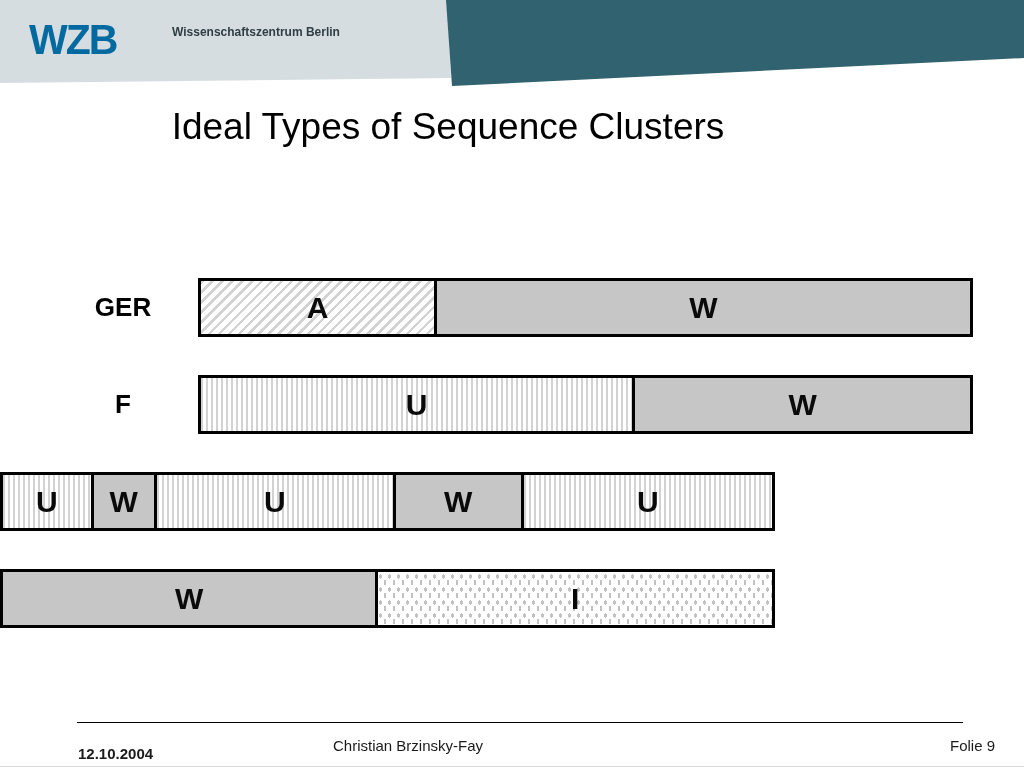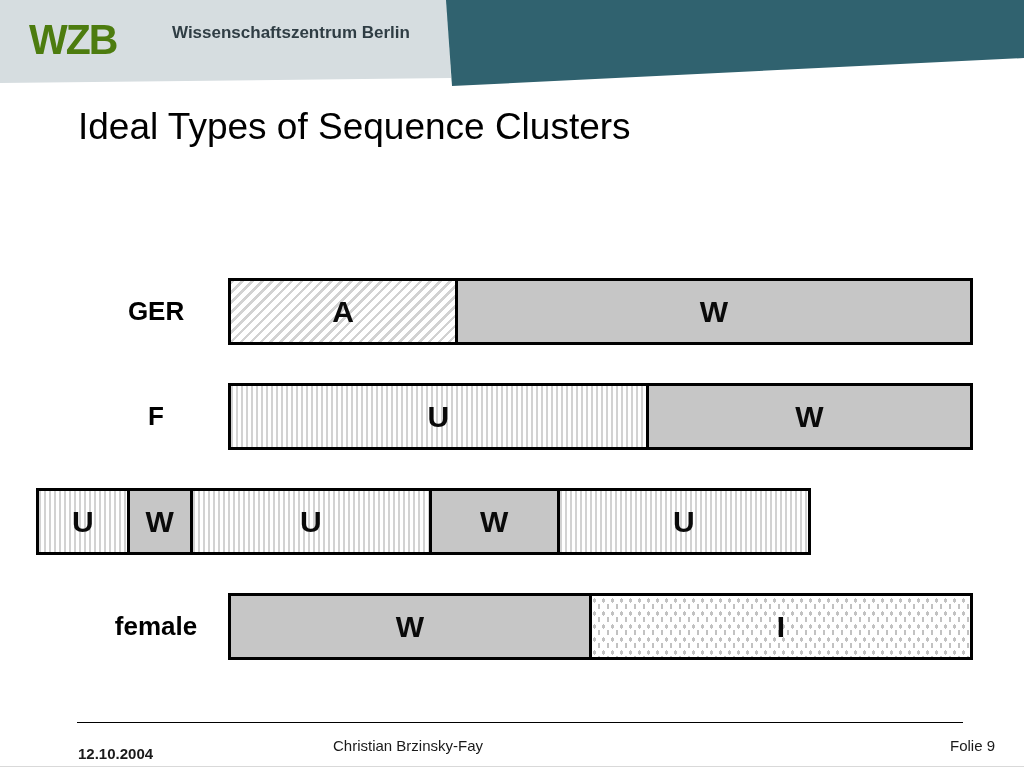--- a/index.html
+++ b/index.html
@@ -12,34 +12,34 @@
   .band{
     position:absolute;top:0;left:0;width:1024px;height:95px;background:#d6dde0;
     clip-path:polygon(0 0,447px 0,451px 78px,0 83px);
   }
   .accent{
     position:absolute;top:0;left:0;width:1024px;height:95px;background:#30626f;
     clip-path:polygon(446px 0,1024px 0,1024px 58px,452px 86px);
   }
   .logo{
     position:absolute;left:29px;top:17px;font-size:41px;font-weight:bold;
-    letter-spacing:-2px;color:#4d7c0f;transform:scaleY(1.02);
+    letter-spacing:-2px;color:#0369a1;transform:scaleY(1.02);
   }
   .org{
-    position:absolute;left:172px;top:22px;font-size:17px;font-weight:bold;
+    position:absolute;left:172px;top:22px;font-size:12px;font-weight:bold;
     color:#2f3d44;line-height:21px;
   }
   
   .title{
     position:absolute;left:78px;top:102px;width:740px;
-    font-size:37px;line-height:50px;color:#000;
+    font-size:37px;line-height:50px;color:#000;text-align:center;
   }
   
   .chart{position:absolute;left:0;top:278px;width:973px;}
-  .row{display:flex;height:67px;margin-bottom:38px;margin-left:36px;}
+  .row{display:flex;height:59px;margin-bottom:38px;}
   .row-label{
     width:198px;box-sizing:border-box;padding-left:48px;
     display:flex;align-items:center;justify-content:center;
     font-size:26px;font-weight:bold;
   }
   .bar{
     width:775px;box-sizing:border-box;border:3px solid #000;
     display:flex;overflow:hidden;background:#fff;
   }
   .seg{
@@ -123,21 +123,20 @@
           <div class="seg p-gray" style="flex: 0 0 16.6%;">
             <span class="seg-letter">W</span>
           </div>
           <div class="seg p-vstripes" style="flex: 0 0 32.7%;">
             <span class="seg-letter">U</span>
           </div>
         </div>
     </div>
 
     <div class="row">
-      <div class="row-label">female</div>
       <div class="bar">
           <div class="seg p-gray" style="flex: 0 0 48.4%;">
             <span class="seg-letter">W</span>
           </div>
           <div class="seg p-dots" style="flex: 0 0 51.6%;">
             <span class="seg-letter">I</span>
           </div>
         </div>
     </div>
   </div>

